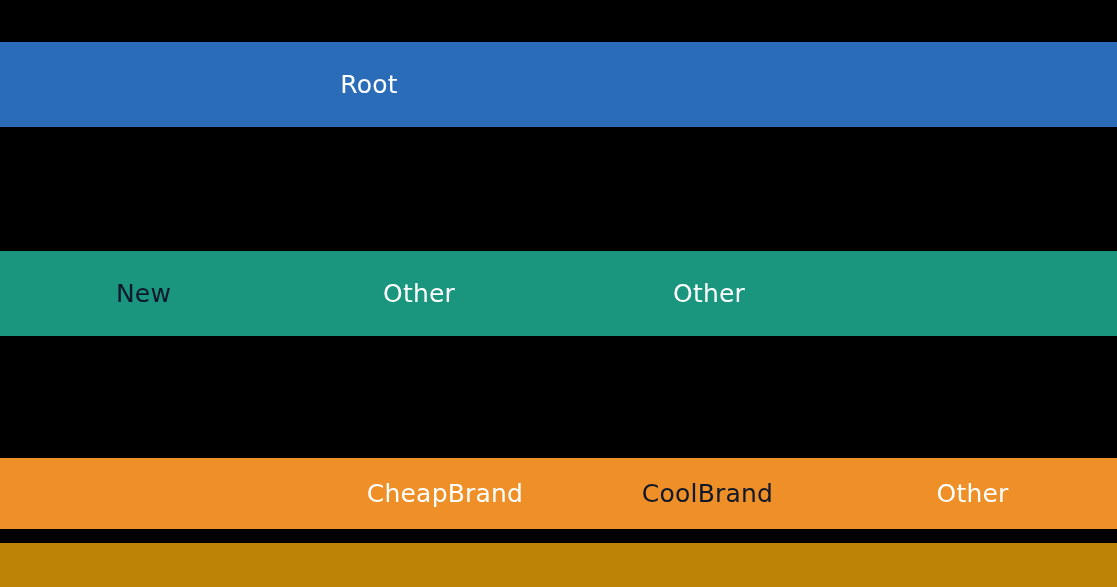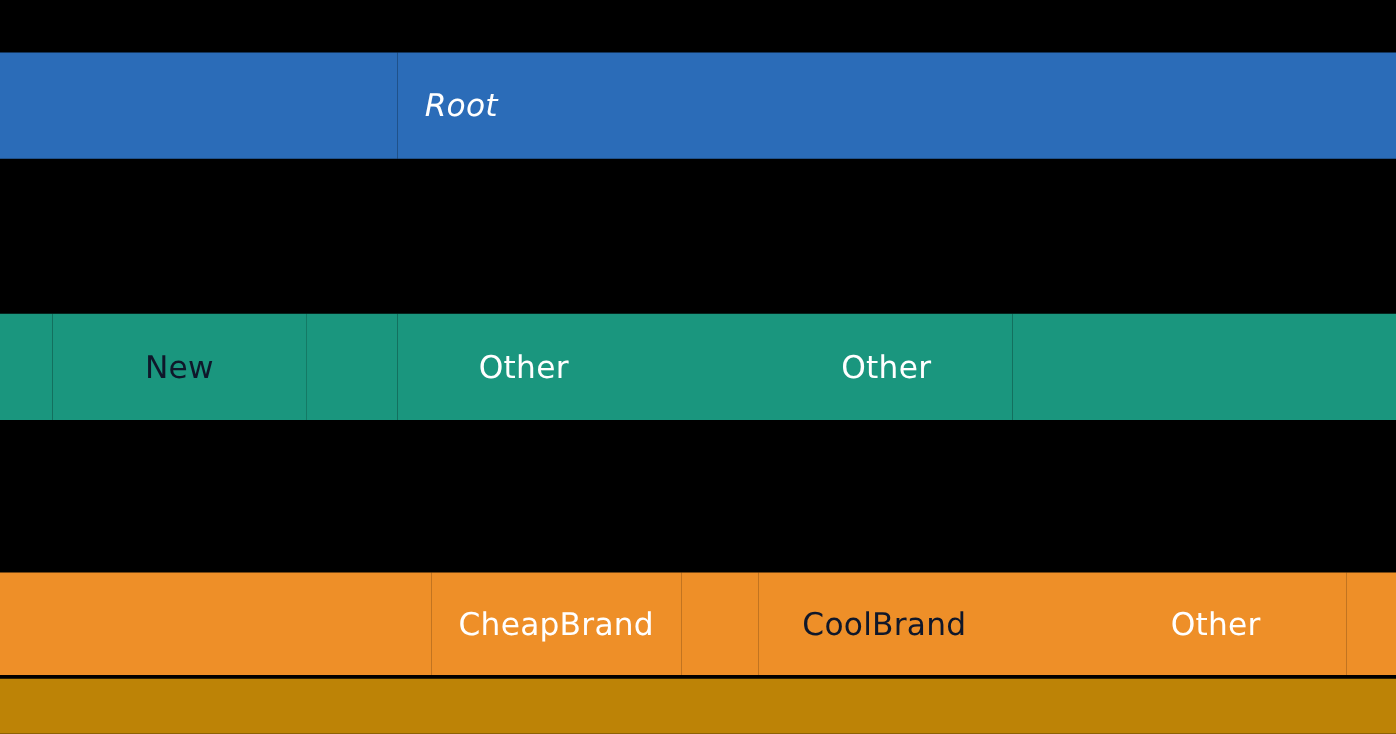--- a/index.html
+++ b/index.html
@@ -38,21 +38,21 @@
     color: #ffffff;
     font-size: 25px;
     font-family: "DejaVu Sans", sans-serif;
     font-weight: 400;
     line-height: 1;
     white-space: nowrap;
     letter-spacing: 0.2px;
     text-align: center;
   }
   
-  #level-root   { top: 42px;  height: 85px; font-style: italic; }
+  #level-root   { top: 42px;  height: 85px; }
   #level-cond   { top: 251px; height: 85px; }
   #level-brand  { top: 458px; height: 85px; }
   #level-leaf   { top: 543px; height: 44px; }
 </style>
 </head>
 <body style="background: rgb(0, 0, 0);">
 
 <div id="chart-canvas" style="background: rgb(0, 0, 0);">
   <div class="level-row" id="level-root" style="top: 42px; height: 85px;">
       <div class="node" style="left: 0px; width: 318px; background: rgb(43, 108, 184);">
@@ -84,21 +84,21 @@
       <div class="node" style="left: 520px; width: 88px; background: rgb(26, 150, 126);">
         <span class="node-label" style="font-size: 25px; color: rgb(255, 255, 255);"></span>
       </div>
       <div class="node" style="left: 608px; width: 202px; background: rgb(26, 150, 126);">
         <span class="node-label" style="font-size: 25px; color: rgb(255, 255, 255);">Other</span>
       </div>
       <div class="node" style="left: 810px; width: 307px; background: rgb(26, 150, 126);">
         <span class="node-label" style="font-size: 25px; color: rgb(255, 255, 255);"></span>
       </div>
     </div>
-  <div class="level-row" id="level-brand" style="top: 458px; height: 82px;">
+  <div class="level-row" id="level-brand" style="top: 458px; height: 71px;">
       <div class="node" style="left: 0px; width: 345px; background: rgb(238, 143, 40);">
         <span class="node-label" style="font-size: 25px; color: rgb(255, 255, 255);"></span>
       </div>
       <div class="node" style="left: 345px; width: 200px; background: rgb(238, 143, 40);">
         <span class="node-label" style="font-size: 25px; color: rgb(255, 255, 255);">CheapBrand</span>
       </div>
       <div class="node" style="left: 545px; width: 62px; background: rgb(238, 143, 40);">
         <span class="node-label" style="font-size: 25px; color: rgb(255, 255, 255);"></span>
       </div>
       <div class="node" style="left: 607px; width: 201px; background: rgb(238, 143, 40);">

